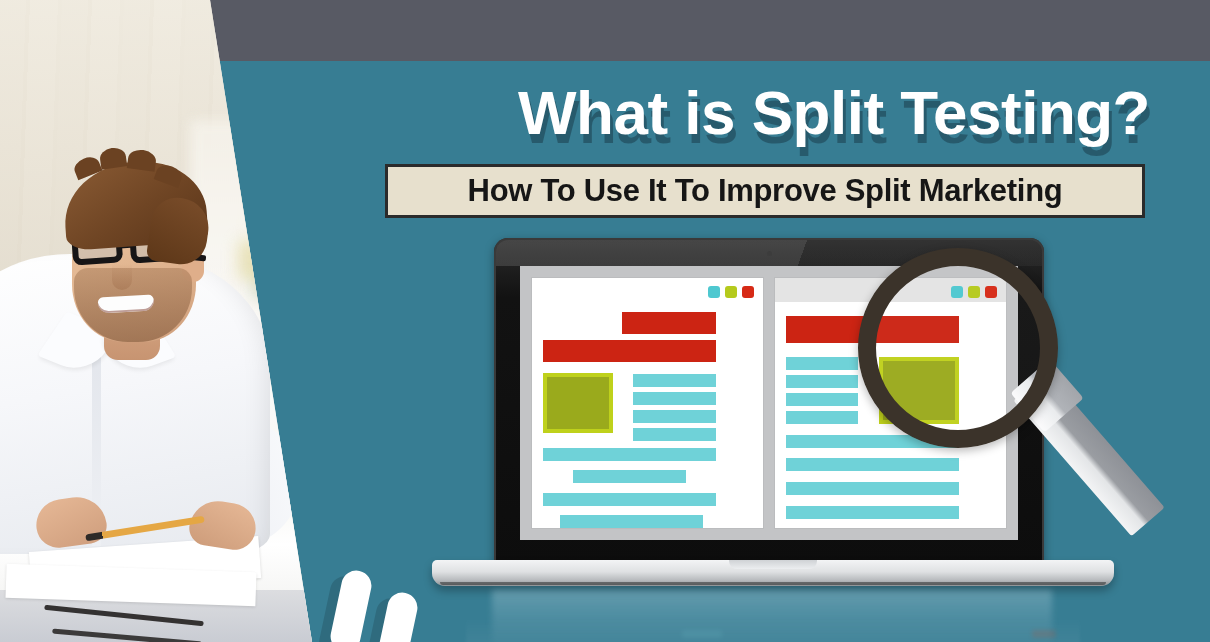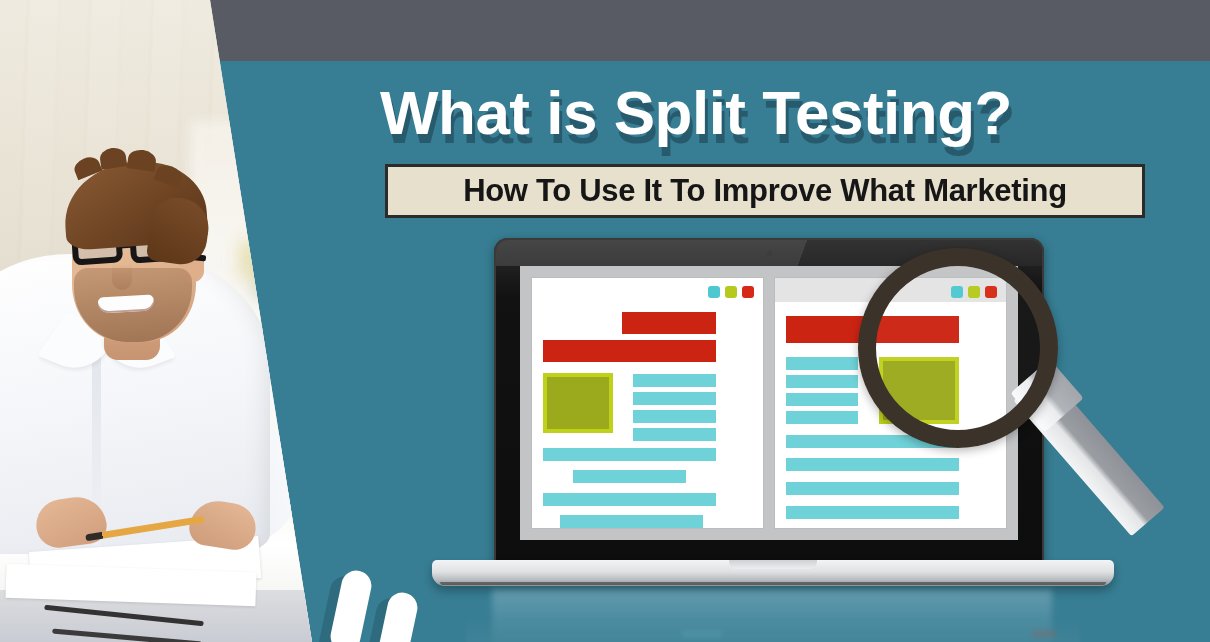--- a/index.html
+++ b/index.html
@@ -209,21 +209,21 @@
     position:absolute; left:98px; bottom:330px; width:56px; height:16px;
     background:#fdfdfd; border-radius:6px 6px 12px 12px;
     box-shadow:0 -2px 0 rgba(140,80,70,.55) inset;
     transform:rotate(-3deg);
   }
 
   
   #title {
     position:absolute; left:380px; top:78px;
     width:770px;
-    text-align:left;
+    text-align:right;
     font-size:62px; line-height:70px;
     font-weight:700; letter-spacing:-.5px;
     color:#ffffff;
     text-shadow: 3px 9px 0 rgba(28,62,76,.55);
     z-index:6;
   }
   #subtitle-box {
     position:absolute; left:385px; top:164px;
     width:760px; height:54px;
     background:#e7e0cd;
@@ -415,21 +415,21 @@
     <div class="ph-hand-l"></div>
     <div class="ph-hand-r"></div>
     <div class="ph-pen"></div>
     <div class="ph-pen2"></div>
     <div class="ph-pen3"></div>
   </div>
 
   <div id="title">What is Split Testing?</div>
 
   <div id="subtitle-box">
-    <span id="subtitle">How To Use It To Improve What Marketing</span>
+    <span id="subtitle">How To Use It To Improve Split Marketing</span>
   </div>
 
   <div id="laptop">
 
     <div class="lid">
       <div class="lid-gloss"></div>
       <div class="webcam"></div>
 
       <div class="screen">
 

